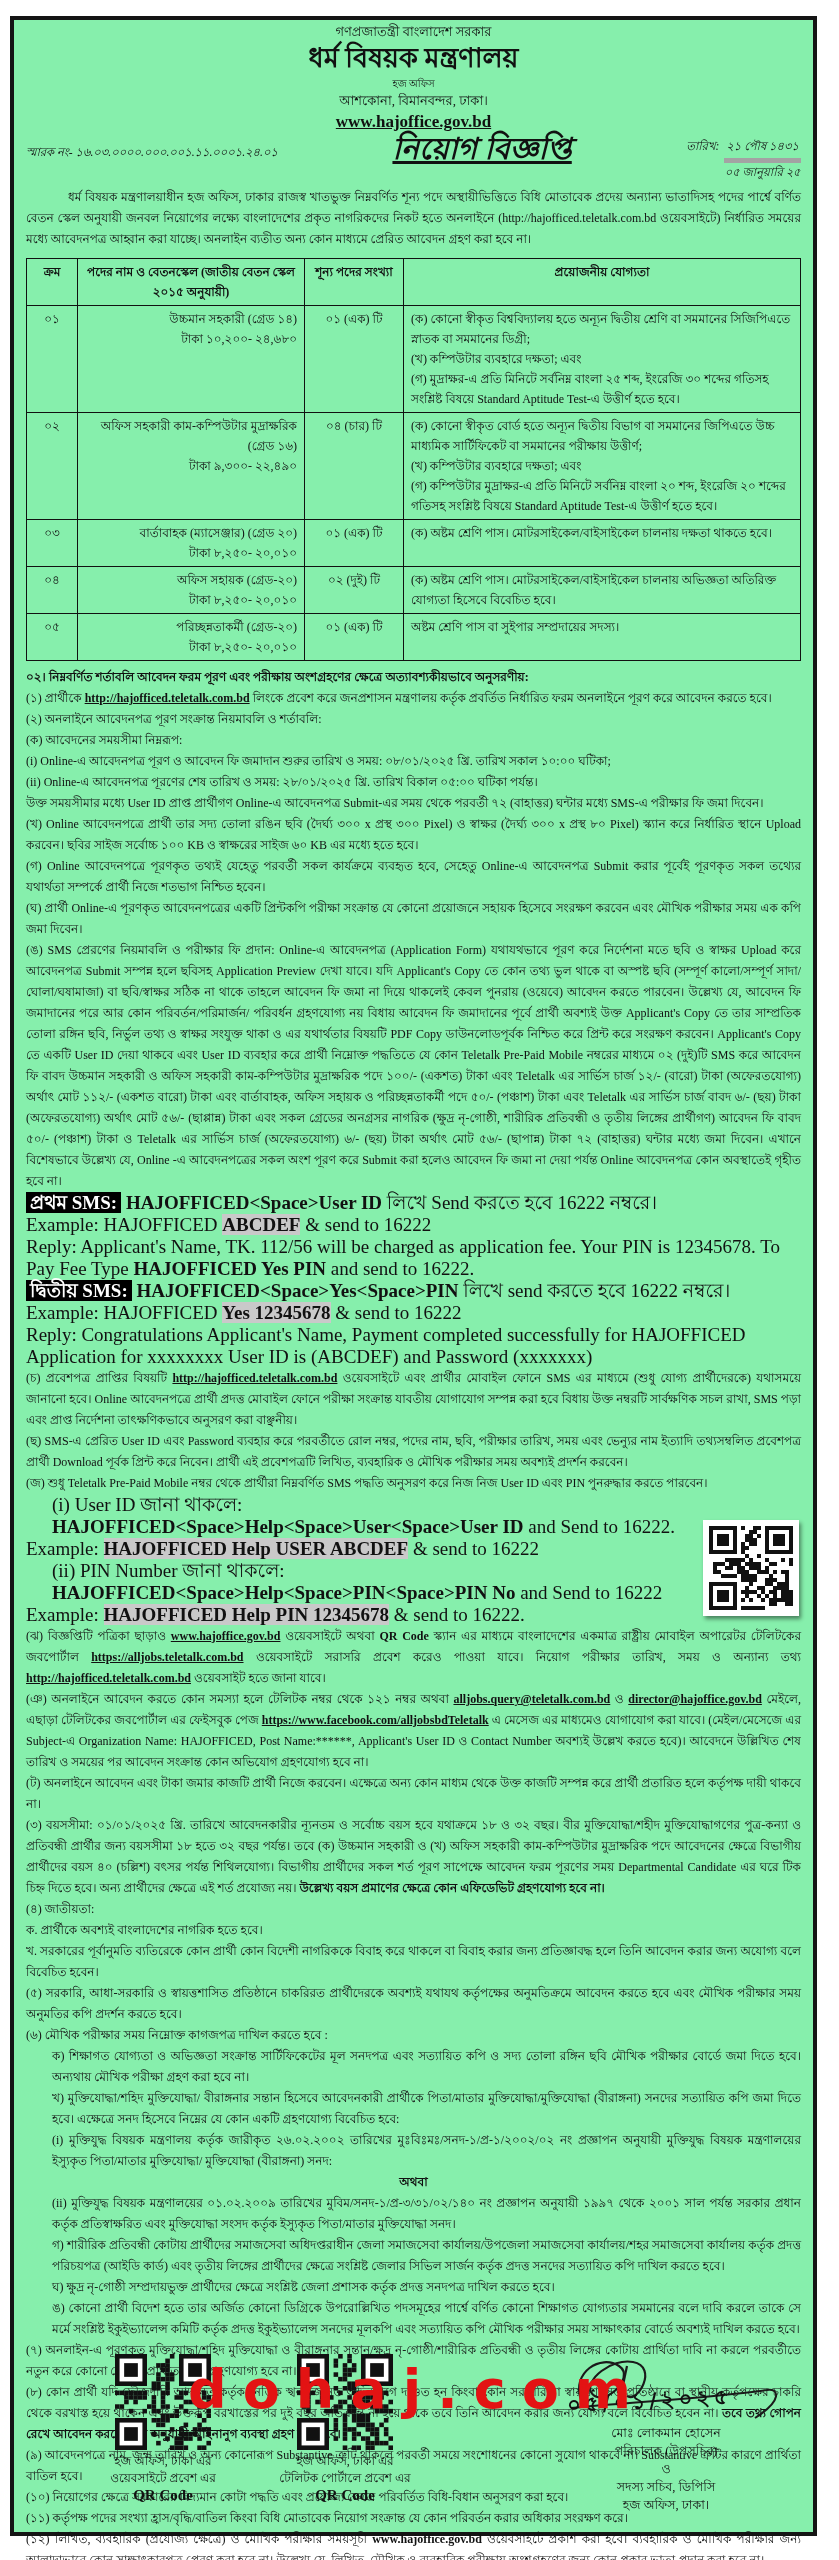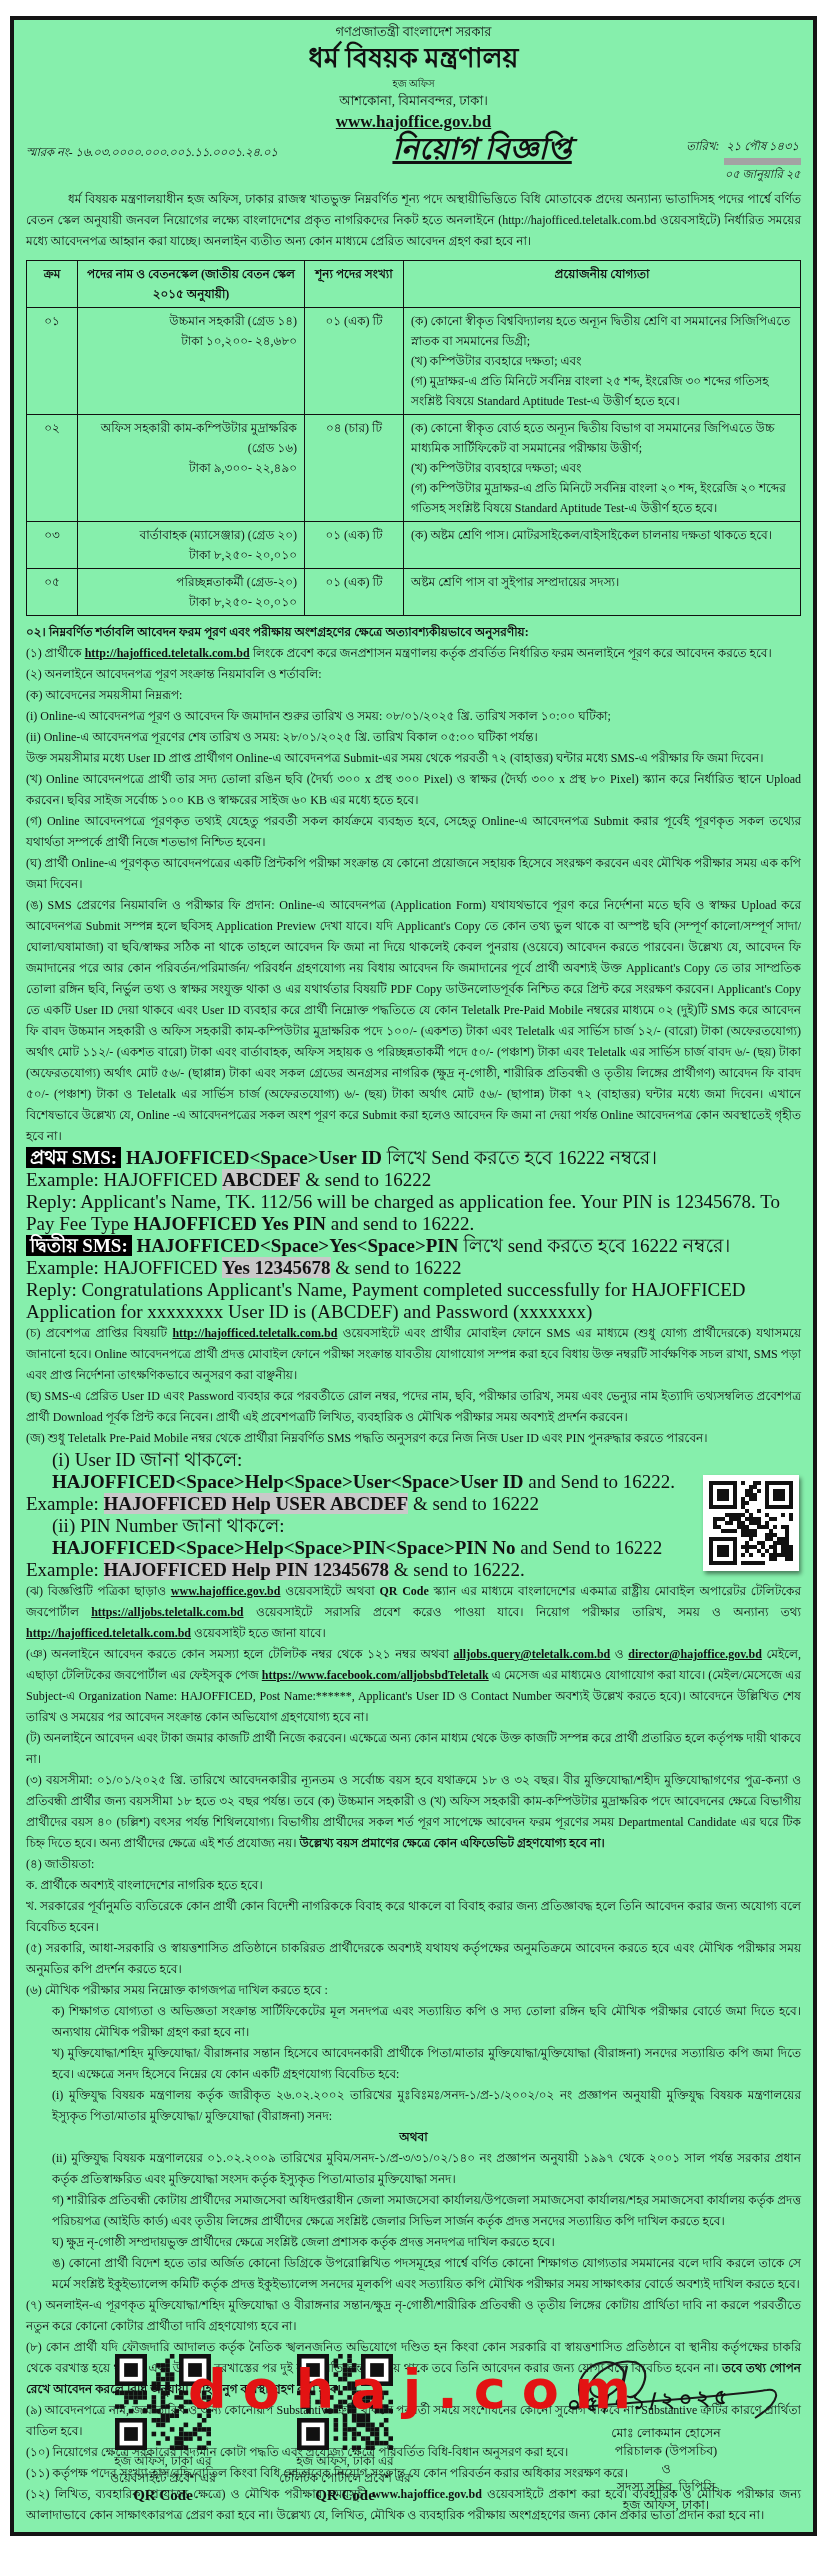--- a/index.html
+++ b/index.html
@@ -12,21 +12,21 @@
   .hdr .gov{font-size:13px;}
   .hdr .ministry{font-size:27px;font-weight:bold;margin:2px 0 1px;}
   .hdr .office{font-size:10px;margin-top:2px;}
   .hdr .addr{font-size:13px;margin-top:2px;}
   .hdr .site{font-size:17px;font-weight:bold;text-decoration:underline;margin-top:2px;}
   .memo-row{display:flex;align-items:flex-start;justify-content:space-between;margin-top:-2px;font-style:italic;}
   .memo{font-size:11.5px;padding-top:14px;white-space:nowrap;}
   .title{font-size:30px;font-weight:bold;text-decoration:underline;text-align:center;flex:1;line-height:1.1;padding-top:2px;}
   .daterow{font-size:11.5px;display:flex;gap:5px;padding-top:8px;white-space:nowrap;}
   .datefrac{display:inline-block;text-align:center;}
-  .datefrac .top{display:block;border-bottom:7px solid #a3a3a3;padding:0 2px 1px;}
+  .datefrac .top{display:block;border-bottom:5px solid #a3a3a3;padding:0 2px 1px;}
   .datefrac .bot{display:block;padding-top:1px;}
   
   .intro{font-size:12px;line-height:21px;text-align:justify;text-indent:42px;margin-top:4px;}
   
   table.posts{border-collapse:collapse;width:100%;margin-top:8px;font-size:12px;}
   table.posts th,table.posts td{border:1.5px solid #111;padding:3px 7px;vertical-align:top;line-height:20px;}
   table.posts th{font-weight:bold;text-align:center;}
   td.c-no{width:36px;text-align:center;}
   td.c-post{width:212px;text-align:right;}
   td.c-vac{width:84px;text-align:center;}
@@ -125,20 +125,31 @@
         </tr>
         <tr>
           <td class="c-no">০৩</td>
           <td class="c-post">
             <div>বার্তাবাহক (ম্যাসেঞ্জার) (গ্রেড ২০)</div>
             <div>টাকা ৮,২৫০- ২০,০১০</div>
           </td>
           <td class="c-vac">০১ (এক) টি</td>
           <td class="c-qual">
             <div>(ক) অষ্টম শ্রেণি পাস। মোটরসাইকেল/বাইসাইকেল চালনায় দক্ষতা থাকতে হবে।</div>
+          </td>
+        </tr>
+        <tr>
+          <td class="c-no">০৪</td>
+          <td class="c-post">
+            <div>অফিস সহায়ক (গ্রেড-২০)</div>
+            <div>টাকা ৮,২৫০- ২০,০১০</div>
+          </td>
+          <td class="c-vac">০২ (দুই) টি</td>
+          <td class="c-qual">
+            <div>(ক) অষ্টম শ্রেণি পাস। মোটরসাইকেল/বাইসাইকেল চালনায় অভিজ্ঞতা অতিরিক্ত যোগ্যতা হিসেবে বিবেচিত হবে।</div>
           </td>
         </tr>
         <tr>
           <td class="c-no">০৫</td>
           <td class="c-post">
             <div>পরিচ্ছন্নতাকর্মী (গ্রেড-২০)</div>
             <div>টাকা ৮,২৫০- ২০,০১০</div>
           </td>
           <td class="c-vac">০১ (এক) টি</td>
           <td class="c-qual">

